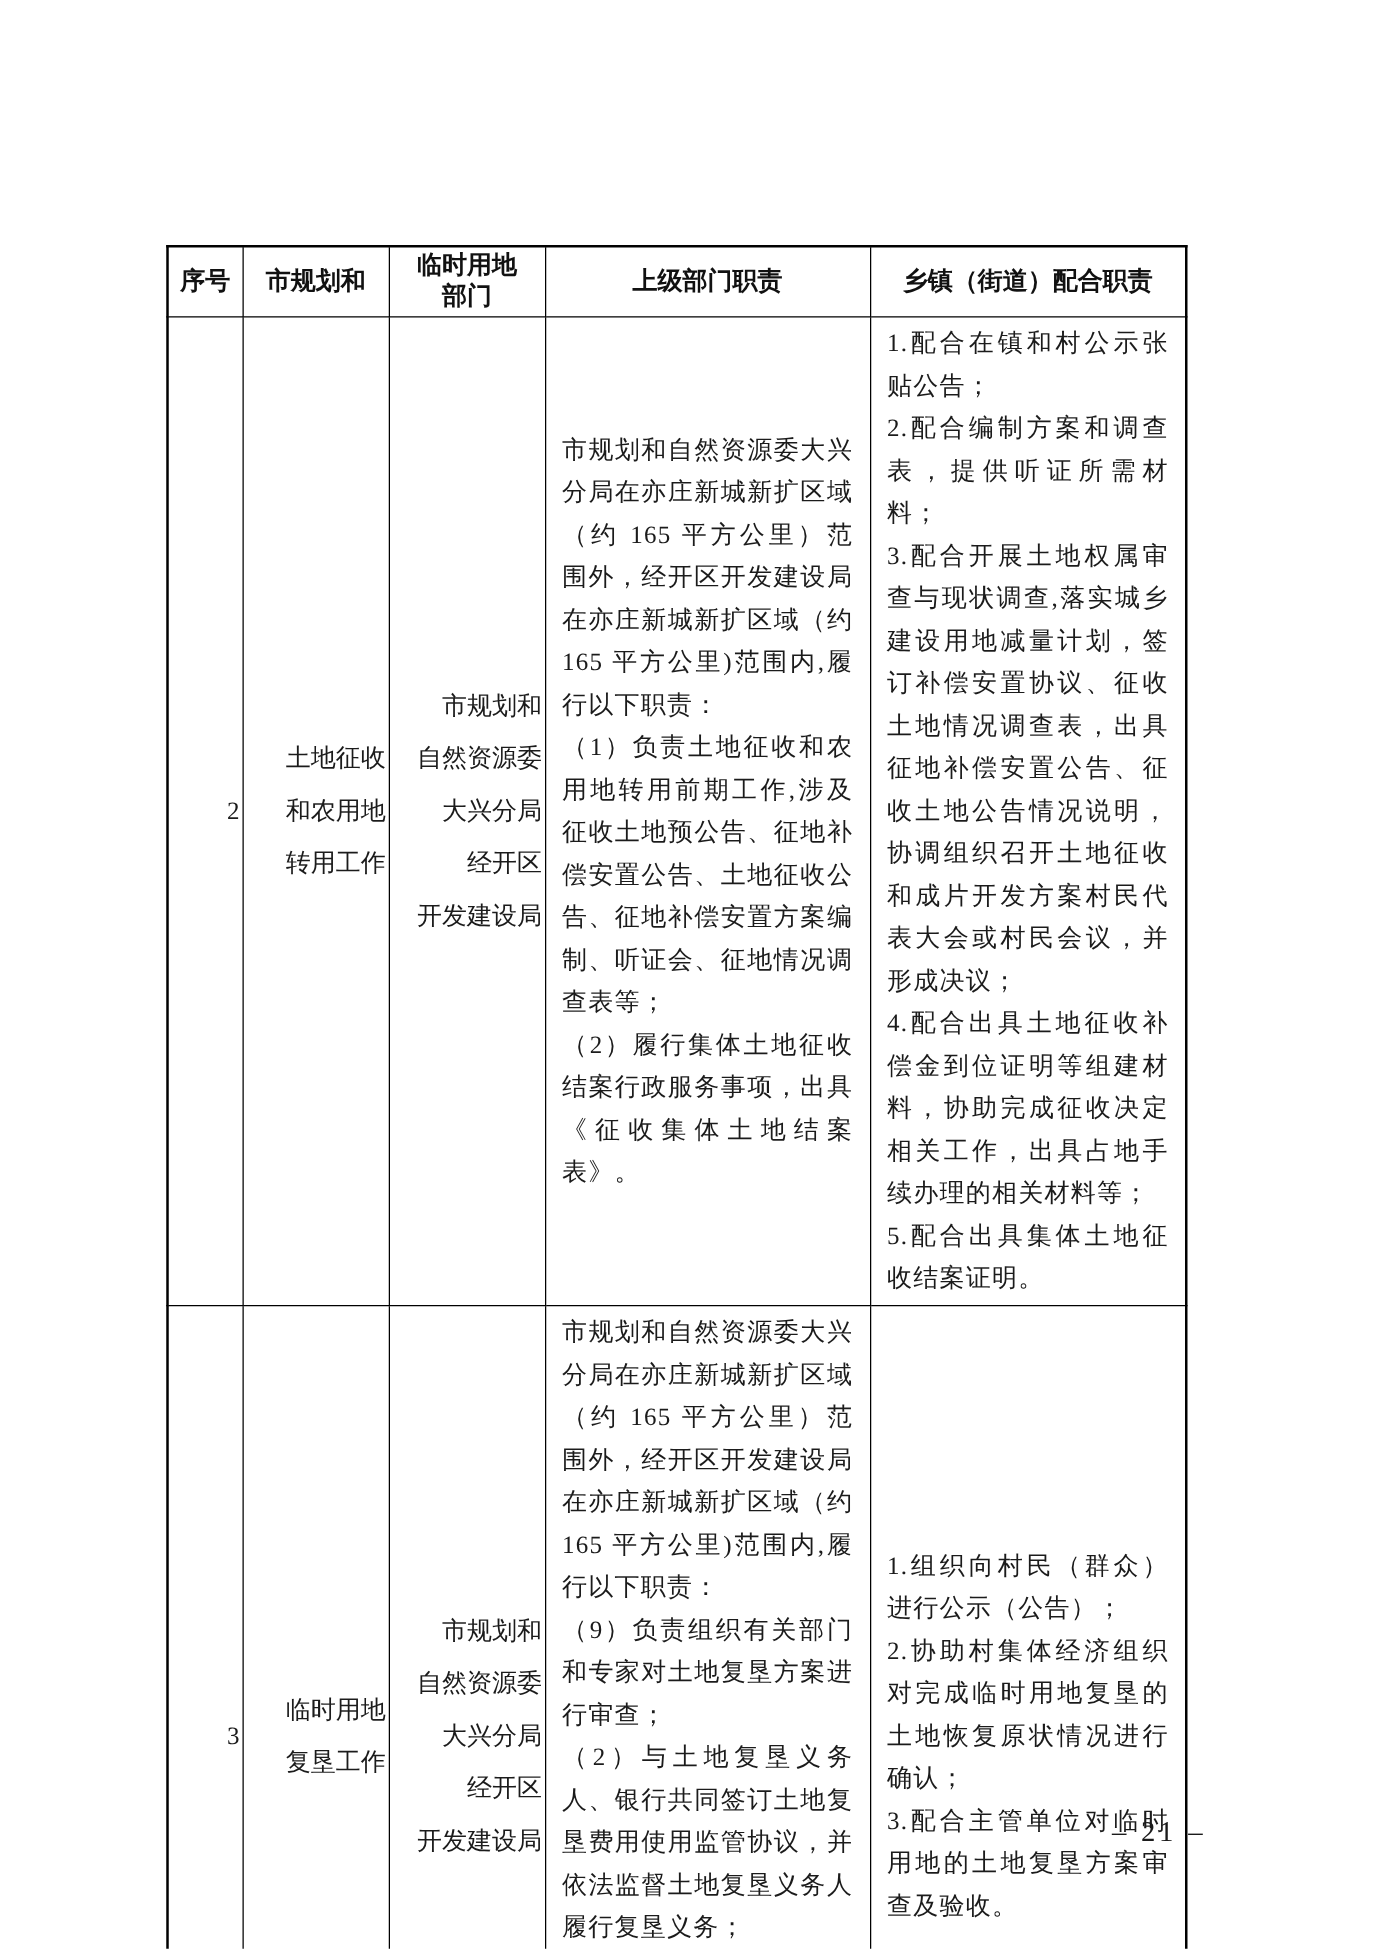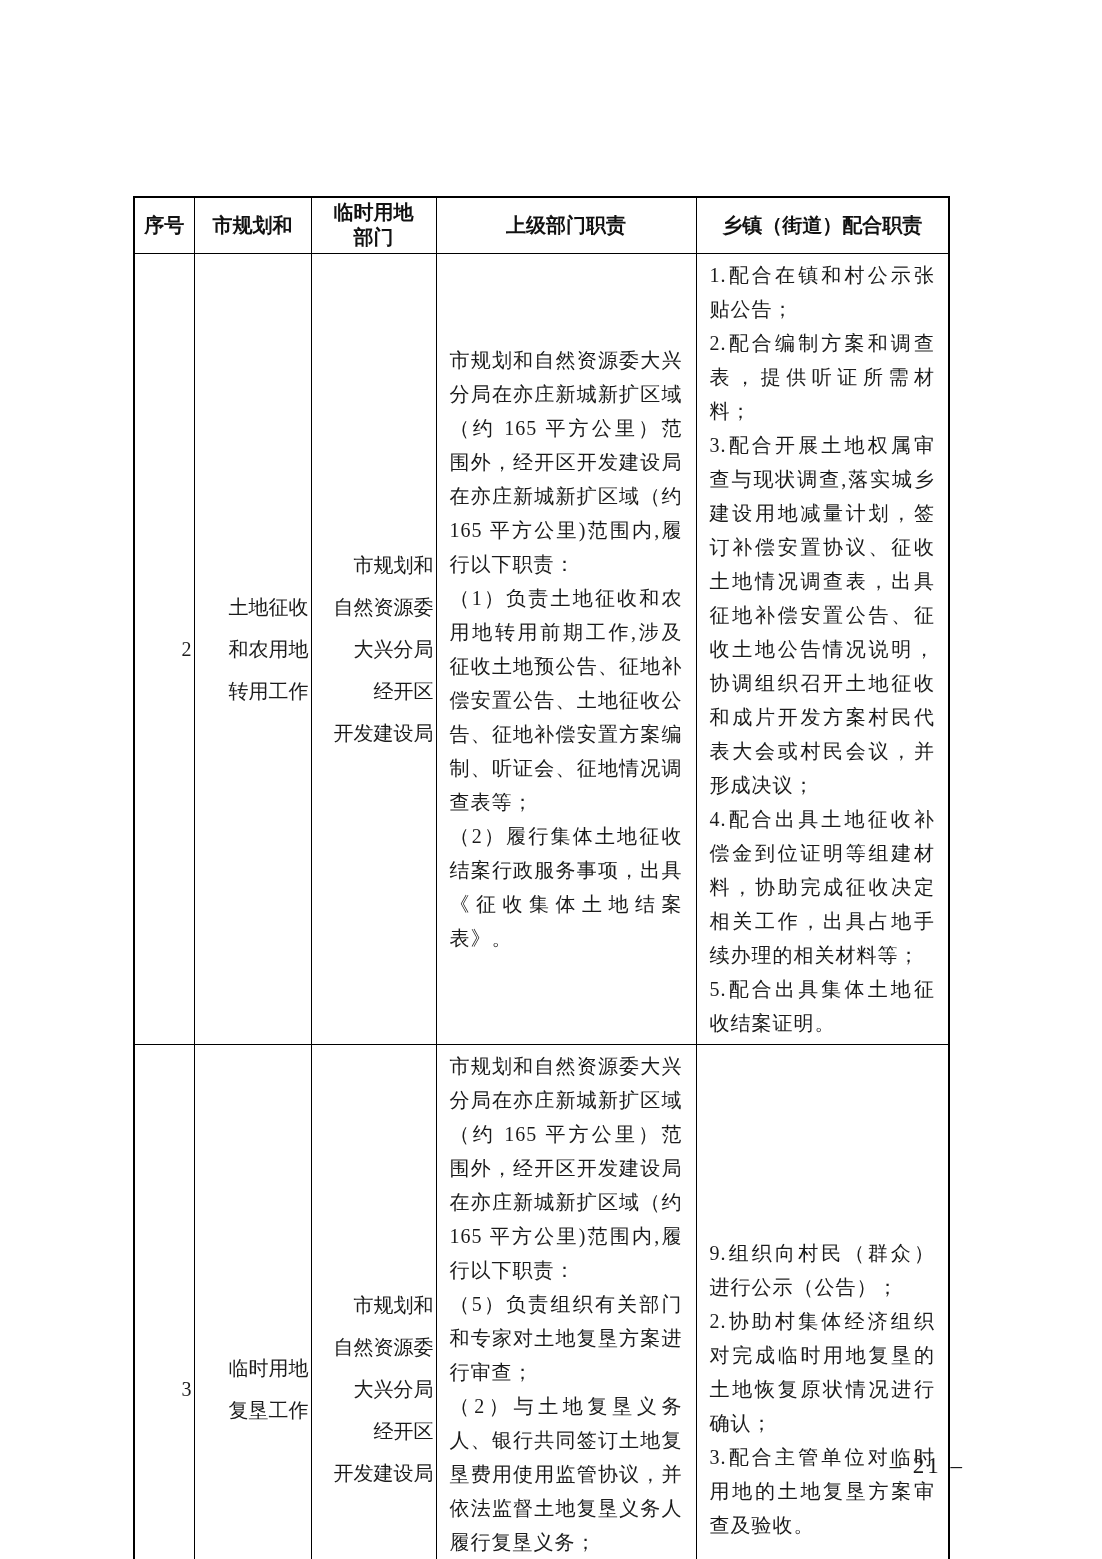--- a/index.html
+++ b/index.html
@@ -116,26 +116,26 @@
         <td class="center-cell">3</td>
         <td class="center-cell">临时用地
 复垦工作</td>
         <td class="center-cell">市规划和
 自然资源委
 大兴分局
 经开区
 开发建设局</td>
         <td class="duties-cell">
           <p>市规划和自然资源委大兴分局在亦庄新城新扩区域（约 165 平方公里）范围外，经开区开发建设局在亦庄新城新扩区域（约 165 平方公里)范围内,履行以下职责：</p>
-          <p>（5）负责组织有关部门和专家对土地复垦方案进行审查；</p>
+          <p>（9）负责组织有关部门和专家对土地复垦方案进行审查；</p>
           <p>（2）与土地复垦义务人、银行共同签订土地复垦费用使用监管协议，并依法监督土地复垦义务人履行复垦义务；</p>
           <p>（3）会同有关部门对临时用地复垦进行验收，验收合格且公告期满无异议的，出具《验收合格确认书》。</p>
         </td>
         <td class="duties-cell">
-          <p>9.组织向村民（群众）进行公示（公告）；</p>
+          <p>1.组织向村民（群众）进行公示（公告）；</p>
           <p>2.协助村集体经济组织对完成临时用地复垦的土地恢复原状情况进行确认；</p>
           <p>3.配合主管单位对临时用地的土地复垦方案审查及验收。</p>
         </td>
       </tr>
     </tbody>
   </table>
 </div>
 
 <div class="page-number">– 21 –</div>
 

